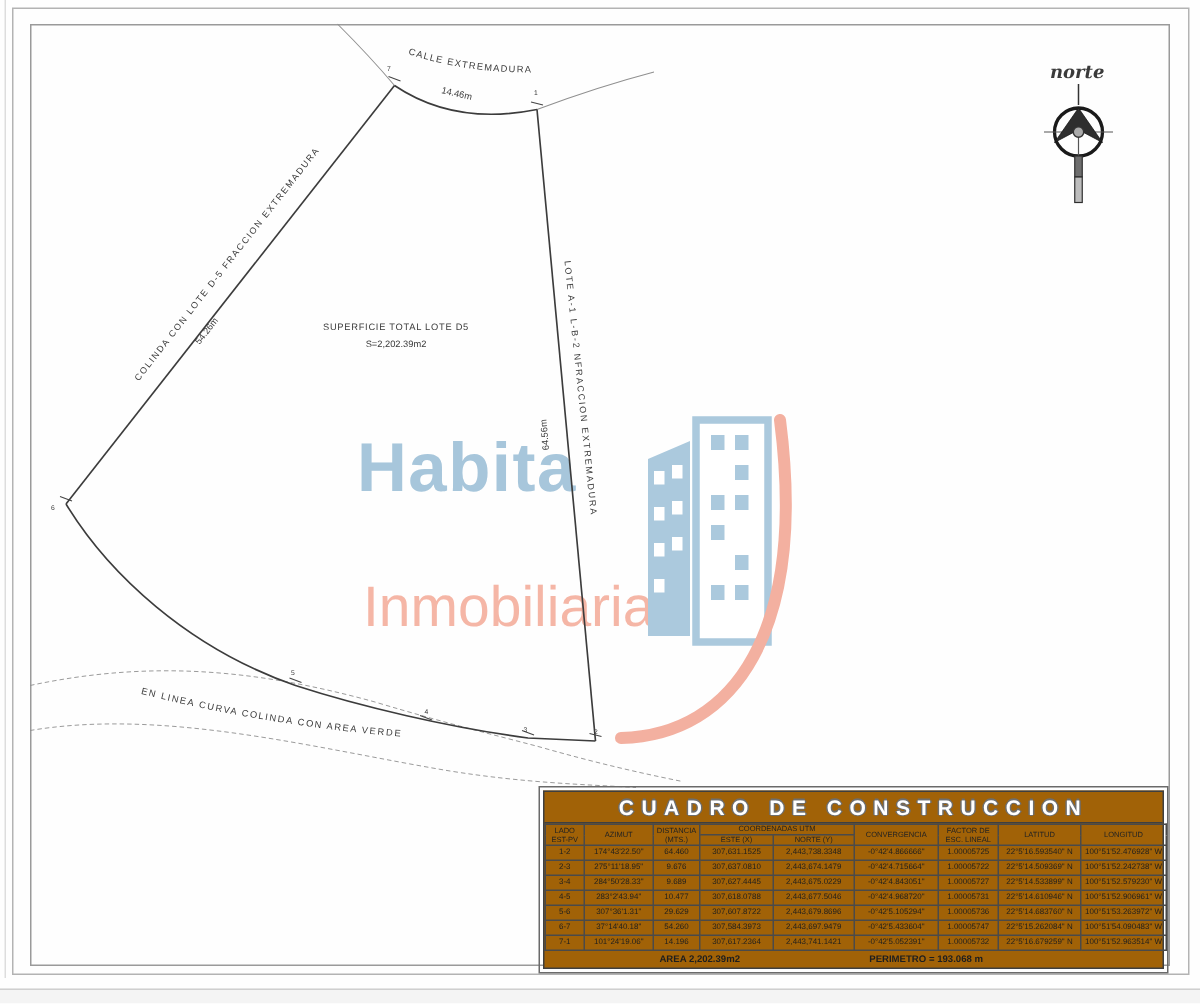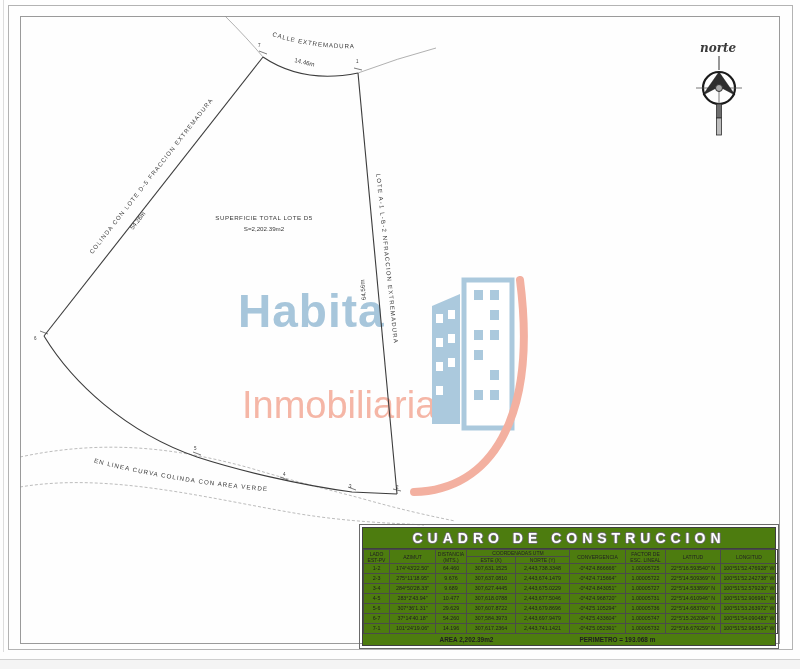--- a/index.html
+++ b/index.html
@@ -21,21 +21,21 @@
   .wm-forte  { left:236px; top:330px; font-size:52px; font-weight:bold; color:#9db9cf; letter-spacing:4px; }
   .wm-inmo   { left:242px; top:384px; font-size:38px; font-weight:normal; color:#f5b6a6; }
   .wm-art    { position:absolute; left:398px; top:252px; z-index:1; }
 
   
   .draw { position:absolute; left:0; top:0; z-index:2; }
   .draw text { fill:#3a3a3a; }
 
   
   .tbl-wrap { position:absolute; left:362px; top:527px; width:414px; z-index:3;
-              background:#4d7c0f; border:1px solid #3f3f3f; box-sizing:border-box;
+              background:#a16207; border:1px solid #3f3f3f; box-sizing:border-box;
               outline:1px solid #6a6a6a; outline-offset:2px; }
   .tbl-title { height:20px; line-height:20px; text-align:center; border-bottom:1px solid #3f3f3f;
                font-size:14px; font-weight:bold; letter-spacing:5px; color:#ffffff;
                text-shadow:-1px 0 #6e6e6e, 1px 0 #6e6e6e, 0 -1px #6e6e6e, 0 1px #6e6e6e; }
   table.ct { border-collapse:collapse; width:100%; table-layout:fixed; }
   table.ct th, table.ct td { border:1px solid #4a4a4a; padding:0 1px; overflow:hidden; white-space:nowrap; }
   table.ct th { font-weight:normal; font-size:5px; line-height:1.2; text-align:center; color:#222; }
   table.ct td { font-size:5.3px; height:9px; line-height:9px; text-align:center; color:#1e1e1e; }
   table.ct .split-head div { line-height:1.2; }
   table.ct tr.foot td { border:none; border-top:1px solid #4a4a4a; height:11px; line-height:11px;

